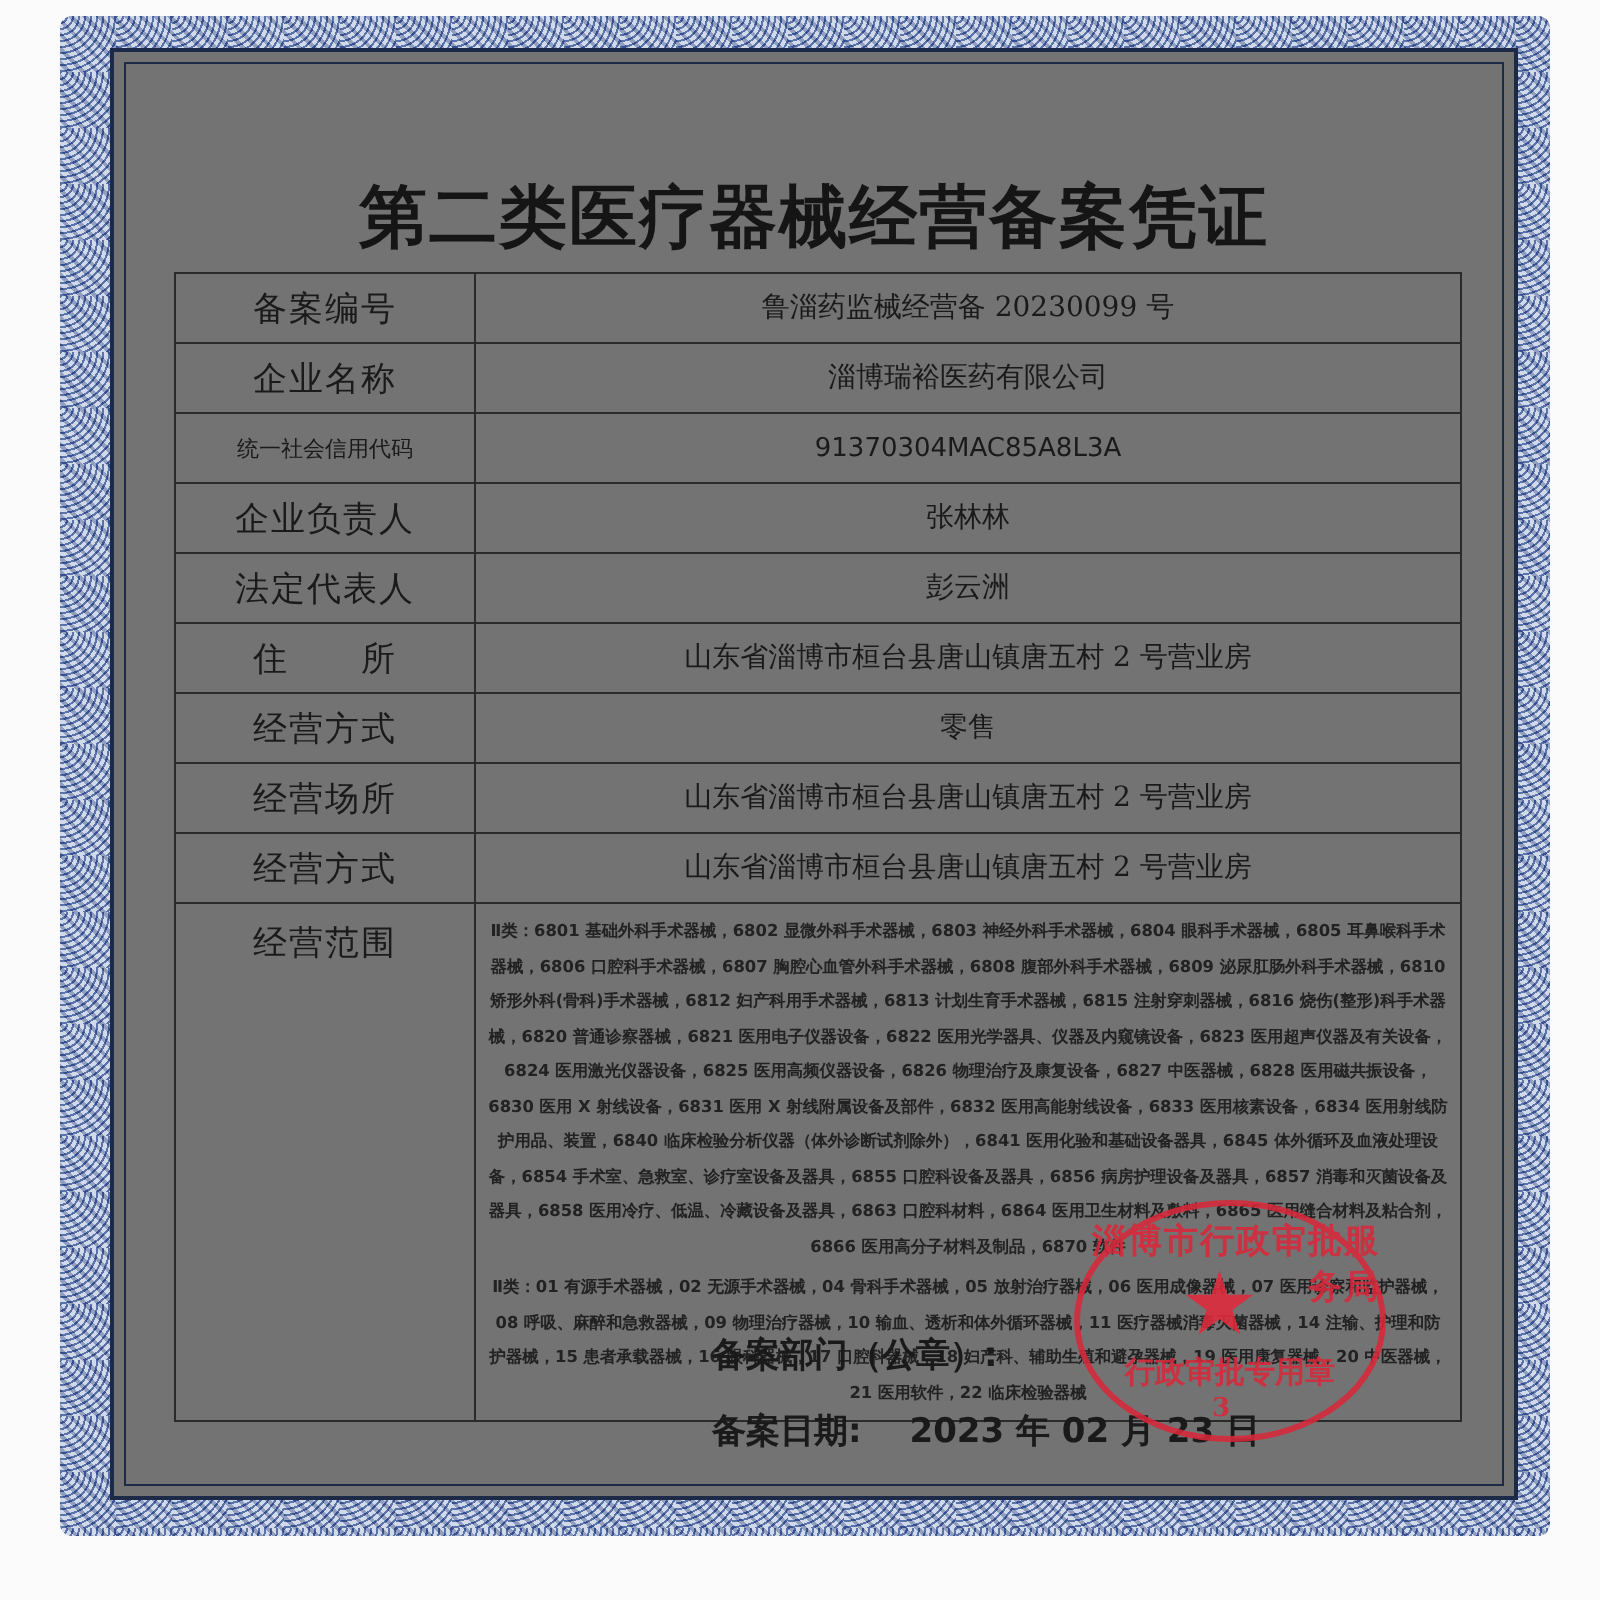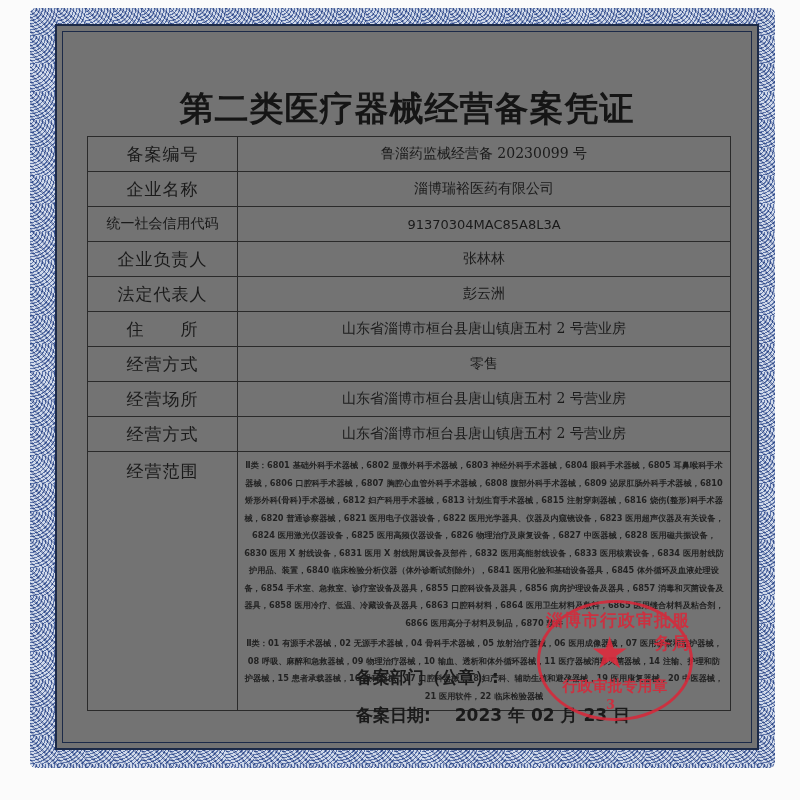--- a/index.html
+++ b/index.html
@@ -35,21 +35,21 @@
   table.info {
     position: absolute; left: 30px; top: 110px; width: 644px;
     border-collapse: collapse; font-size: 15px;
   }
   table.info td {
     border: 1.5px solid #2a2a2a; height: 34px; padding: 0 8px; vertical-align: middle;
   }
   table.info td.label {
     width: 141px; text-align: center; font-size: 17px; letter-spacing: 1px; padding: 0 4px;
   }
-  table.info td.label.small { font-size: 14px; letter-spacing: 0; }
+  table.info td.label.small { font-size: 11px; letter-spacing: 0; }
   table.info td.value { font-size: 14px; text-align: center; }
   td.scope-label { vertical-align: top !important; padding-top: 8px !important; }
   .scope p { margin: 3px 0; font-size: 8.2px; line-height: 17.5px; font-weight: bold; font-family: "DejaVu Sans", sans-serif; color: #222; }
   .footer {
     position: absolute; left: 299px; font-size: 17px; font-weight: bold; font-family: "DejaVu Sans", sans-serif;
   }
   .stamp {
     position: absolute; left: 537px; top: 600px; width: 150px; height: 115px;
     border: 3px solid #d8283a; border-radius: 50%; z-index: 3; opacity: 0.88;
   }

